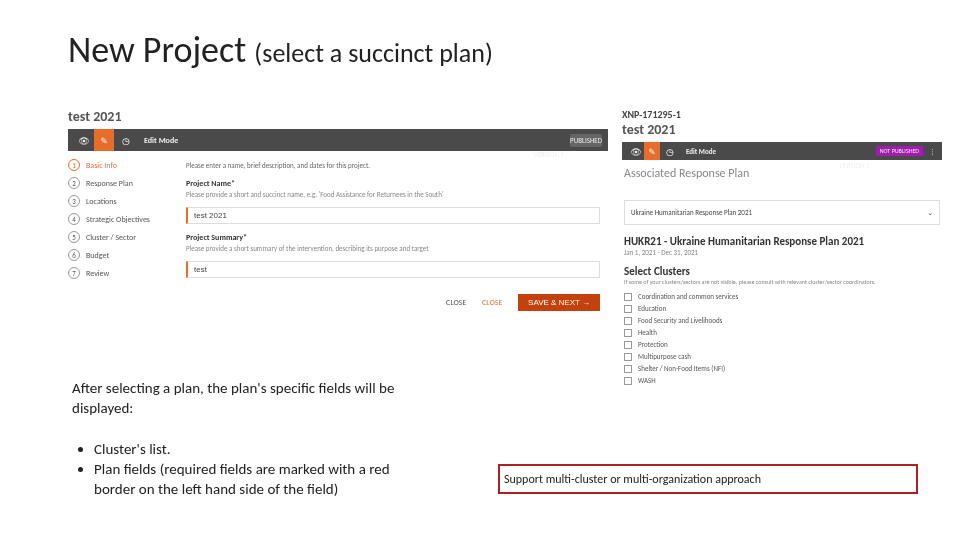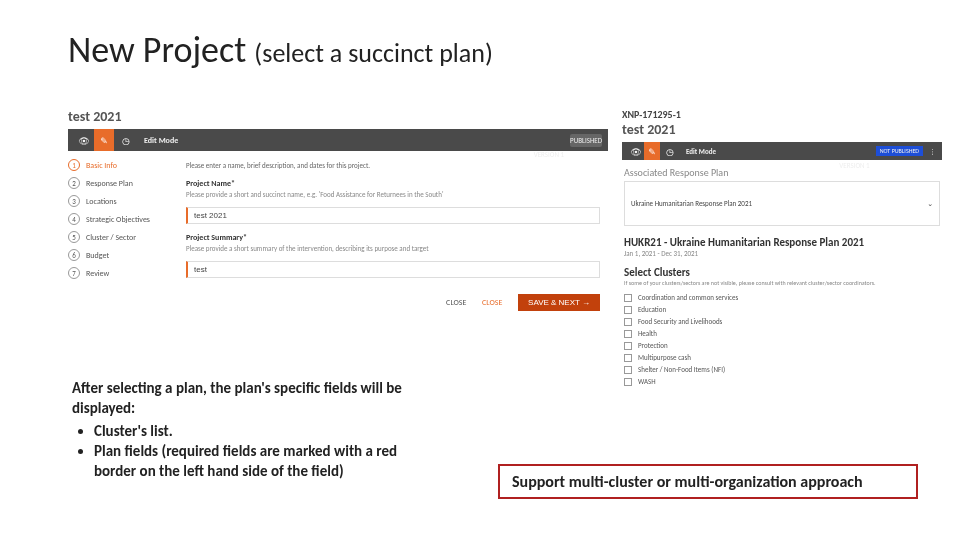--- a/index.html
+++ b/index.html
@@ -28,33 +28,33 @@
 .form-input { width: 100%; border: 1px solid #ddd; padding: 3px 6px; font-size: 8px; color: #444; margin-bottom: 8px; border-left: 2px solid #e86c2a; }
 .form-actions { text-align: right; margin-top: 4px; }
 .btn-txt { font-size: 8px; color: #555; margin-right: 12px; cursor: pointer; }
 .btn-txt.save { color: #e86c2a; }
 .btn-primary { background: #c2410c; color: #fff; font-size: 8px; padding: 4px 10px; border: none; cursor: pointer; }
 .panel-right { position: absolute; top: 108px; left: 622px; width: 320px; background: #fff; }
 .pr-code { font-size: 10px; color: #444; font-weight: 600; }
 .pr-head { font-size: 14px; color: #555; font-weight: 600; margin-bottom: 4px; }
 .toolbar.sm { height: 18px; font-size: 7px; }
 .toolbar.sm .tb-orange, .toolbar.sm .tb-dark { width: 16px; height: 18px; }
-.toolbar.sm .tb-status2 { background: #1d4ed8; padding: 1px 4px; margin-left: 6px; font-size: 6px; }
+.toolbar.sm .tb-status2 { background: #a21caf; padding: 1px 4px; margin-left: 6px; font-size: 6px; }
 .pr-section { padding: 6px 2px; }
-.pr-seclabel { font-size: 10px; color: #888; margin-bottom: 2px; }
-.pr-dropdown { width: 100%; border: 1px solid #ddd; padding: 17px 6px; font-size: 7px; color: #444; display: flex; justify-content: space-between; }
+.pr-seclabel { font-size: 12px; color: #888; margin-bottom: 20px; }
+.pr-dropdown { width: 100%; border: 1px solid #ddd; padding: 7px 6px; font-size: 7px; color: #444; display: flex; justify-content: space-between; }
 .pr-plantitle { font-size: 11px; font-weight: 700; color: #333; margin-top: 10px; }
 .pr-planrange { font-size: 7px; color: #888; margin-bottom: 8px; }
 .pr-selclusters { font-size: 11px; font-weight: 700; color: #333; }
 .pr-selhelp { font-size: 6px; color: #888; margin-bottom: 6px; }
 .cluster-item { display: flex; align-items: center; font-size: 7px; color: #555; margin-bottom: 3px; }
 .cluster-cb { width: 8px; height: 8px; border: 1px solid #999; margin-right: 6px; }
-.note-left { position: absolute; top: 378px; left: 72px; width: 360px; font-size: 15px; color: #222; line-height: 1.35; font-weight: bold; }
-.note-left ul { list-style: disc; margin-left: 22px; margin-top: 2px; }
-.note-right { position: absolute; top: 464px; left: 498px; width: 420px; border: 2px solid #b02020; padding: 6px 12px; font-size: 16px; color: #222; font-weight: 700; }
+.note-left { position: absolute; top: 378px; left: 72px; width: 360px; font-size: 15px; color: #222; line-height: 1.35; }
+.note-left ul { list-style: disc; margin-left: 22px; margin-top: 20px; }
+.note-right { position: absolute; top: 464px; left: 498px; width: 420px; border: 2px solid #b02020; padding: 6px 4px; font-size: 12px; color: #222; font-weight: 400; }
 </style>
 </head>
 <body>
 
 <div class="slide-title">
   <span>New Project</span>
   <span class="sub">(select a succinct plan)</span>
 </div>
 
 <div class="panel-left">

